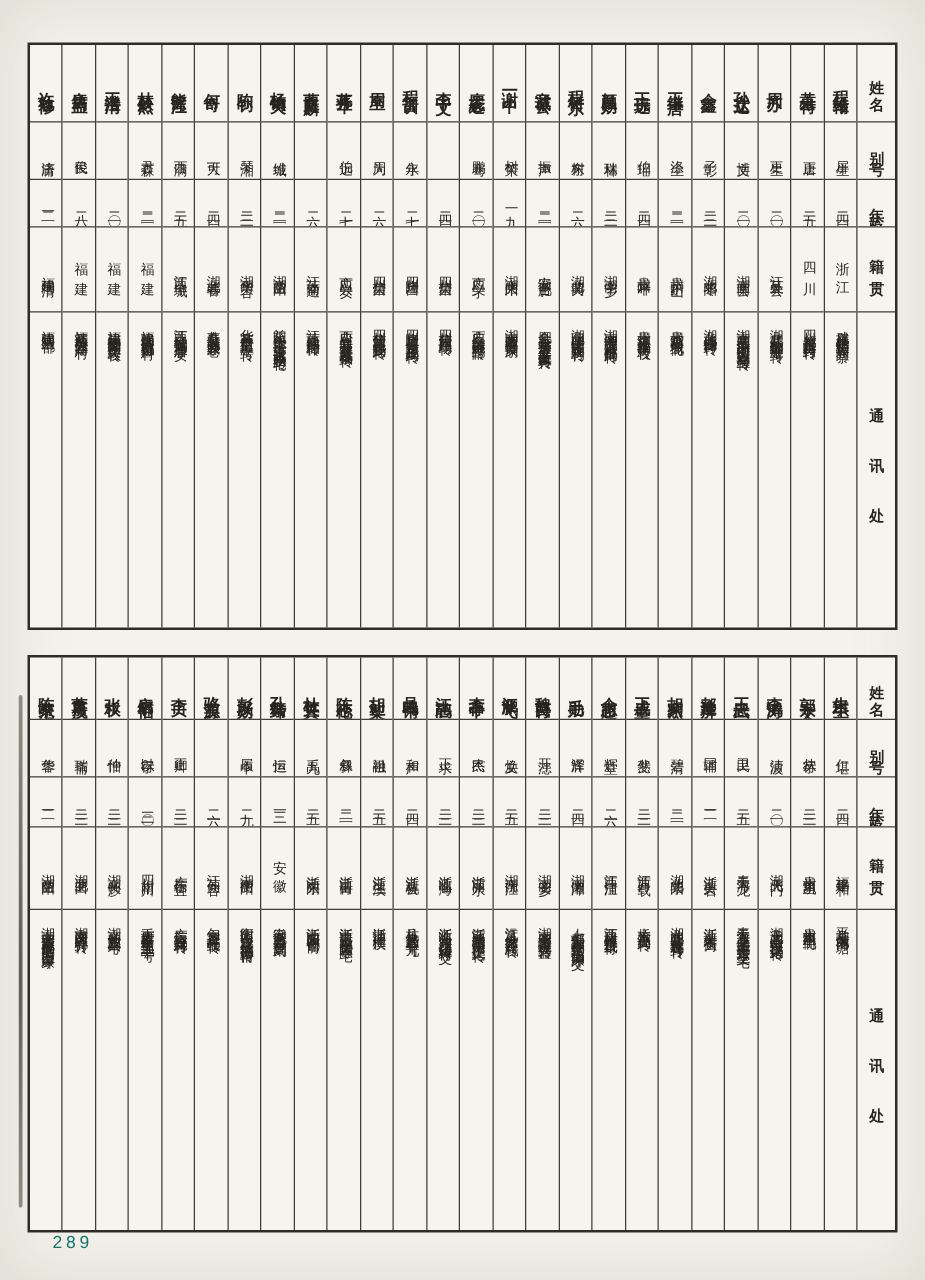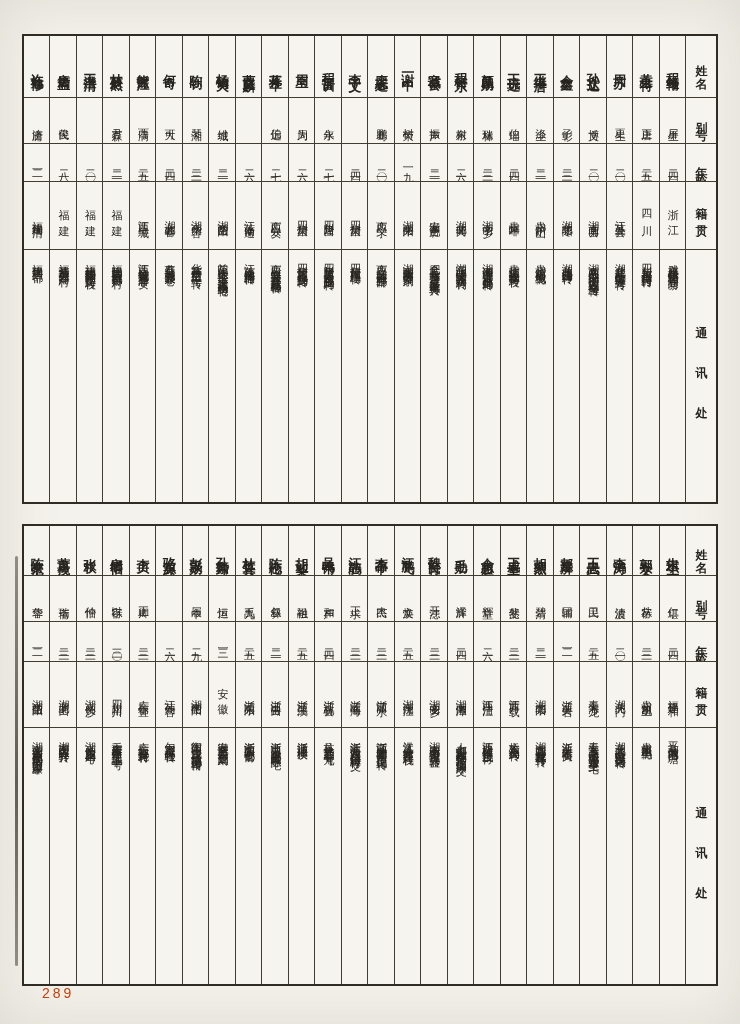--- a/index.html
+++ b/index.html
@@ -72,21 +72,21 @@
   .hdr.h-name .vtext{letter-spacing:12px;}
   .hdr.h-alias .vtext{letter-spacing:9px;}
   .hdr.h-age .vtext{letter-spacing:7px;}
   .hdr.h-origin .vtext{letter-spacing:18px;}
   .hdr.h-addr .vtext{letter-spacing:40px;}
   .page-number{
     position:absolute;
     left:42px;top:985px;
     font-size:14px;
     letter-spacing:3px;
-    color:#c2410c;
+    color:#0f766e;
   }
   .gutter{
     position:absolute;
     left:15px;top:556px;
     width:3px;height:410px;
     background:linear-gradient(#6a6458,#211f1a 55%,#6a6458);
     opacity:.7;
     border-radius:2px;
   }
 </style>

